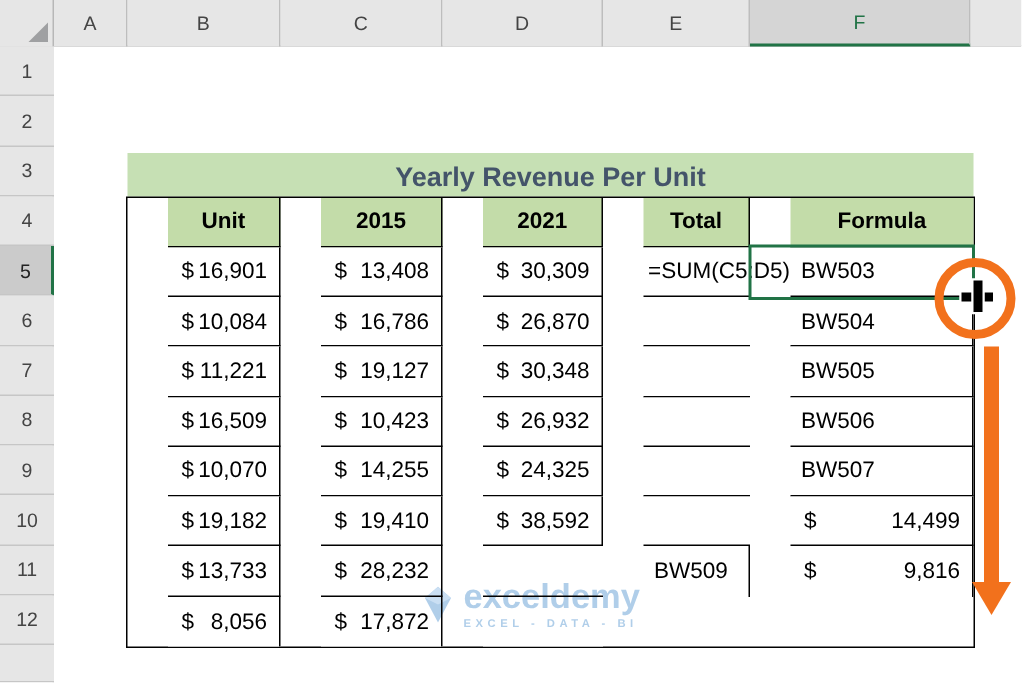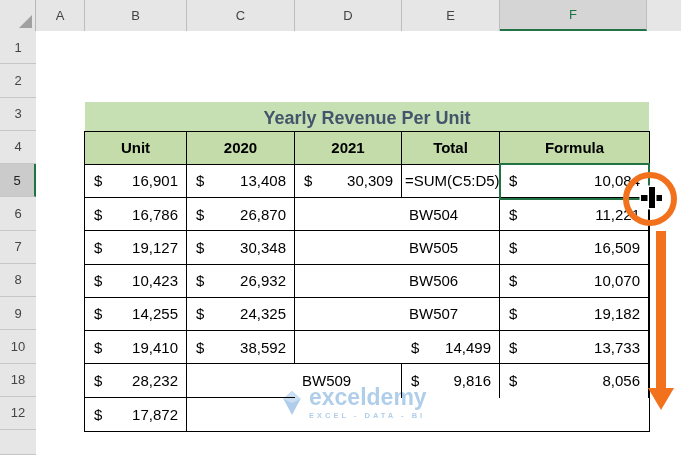--- a/index.html
+++ b/index.html
@@ -32,21 +32,21 @@
   
   #banner{position:absolute;left:85px;top:64px;width:564px;height:37px;background:var(--banner-green);
     border-bottom:4px solid var(--banner-underline);display:flex;align-items:center;justify-content:center;margin-top:38px;}
   #banner span{font-size:18px;font-weight:bold;color:var(--title-text);}
 
   
   #table{position:absolute;left:84px;top:130.5px;display:grid;
     grid-template-columns:102px 108px 107px 98px 149px;grid-auto-rows:33.25px;
     border:1.5px solid #000;background:#fff;z-index:1;}
   .cell{border-right:1px solid #000;border-bottom:1px solid #000;font-size:15px;color:#000;
-    display:flex;align-items:center;background:#fff;}
+    display:flex;align-items:center;background:#fff;margin-left:27px;}
   .cell.lastcol{border-right:none;}
   .cell.lastrow{border-bottom:none;}
   .cell.th{justify-content:center;font-weight:bold;background:var(--header-green);}
   .cell.unit{padding-left:7px;}
   .cell.money{justify-content:space-between;padding:0 8px 0 9px;}
   .cell.formula{padding-left:3px;}
 
   
   #selection{position:absolute;left:498.5px;top:163px;width:151px;height:36.5px;
     border:2.5px solid var(--selection-green);z-index:2;pointer-events:none;}
@@ -77,38 +77,41 @@
   <div id="corner">
     <div class="tri"></div>
   </div>
 
   <div id="banner">
     <span>Yearly Revenue Per Unit</span>
   </div>
 
   <div id="table">
       <div class="cell th">Unit</div>
-      <div class="cell th">2020</div>
+      <div class="cell th">2015</div>
       <div class="cell th">2021</div>
       <div class="cell th">Total</div>
       <div class="cell th lastcol">Formula</div>
       <div class="cell money">
         <span>$</span>
         <span>16,901</span>
       </div>
       <div class="cell money">
         <span>$</span>
         <span>13,408</span>
       </div>
       <div class="cell money">
         <span>$</span>
         <span>30,309</span>
       </div>
       <div class="cell formula lastcol">
         <span>=SUM(C5:D5)</span>
+      </div>
+      <div class="cell unit">
+        <span>BW503</span>
       </div>
       <div class="cell money">
         <span>$</span>
         <span>10,084</span>
       </div>
       <div class="cell money">
         <span>$</span>
         <span>16,786</span>
       </div>
       <div class="cell money">
@@ -257,16 +260,16 @@
     <div class="rowhead" style="top: 31px; height: 33.25px;">1</div>
     <div class="rowhead" style="top: 64.25px; height: 33.25px;">2</div>
     <div class="rowhead" style="top: 97.5px; height: 33.25px;">3</div>
     <div class="rowhead" style="top: 130.75px; height: 33.25px;">4</div>
     <div class="rowhead sel" style="top: 164px; height: 33.25px;">5</div>
     <div class="rowhead" style="top: 197.25px; height: 33.25px;">6</div>
     <div class="rowhead" style="top: 230.5px; height: 33.25px;">7</div>
     <div class="rowhead" style="top: 263.75px; height: 33.25px;">8</div>
     <div class="rowhead" style="top: 297px; height: 33.25px;">9</div>
     <div class="rowhead" style="top: 330.25px; height: 33.25px;">10</div>
-    <div class="rowhead" style="top: 363.5px; height: 33.25px;">18</div>
+    <div class="rowhead" style="top: 363.5px; height: 33.25px;">11</div>
     <div class="rowhead" style="top: 396.75px; height: 33.25px;">12</div>
     <div class="rowhead" style="top: 430px; height: 25px;"></div>
   </div>
 
 </body></html>

